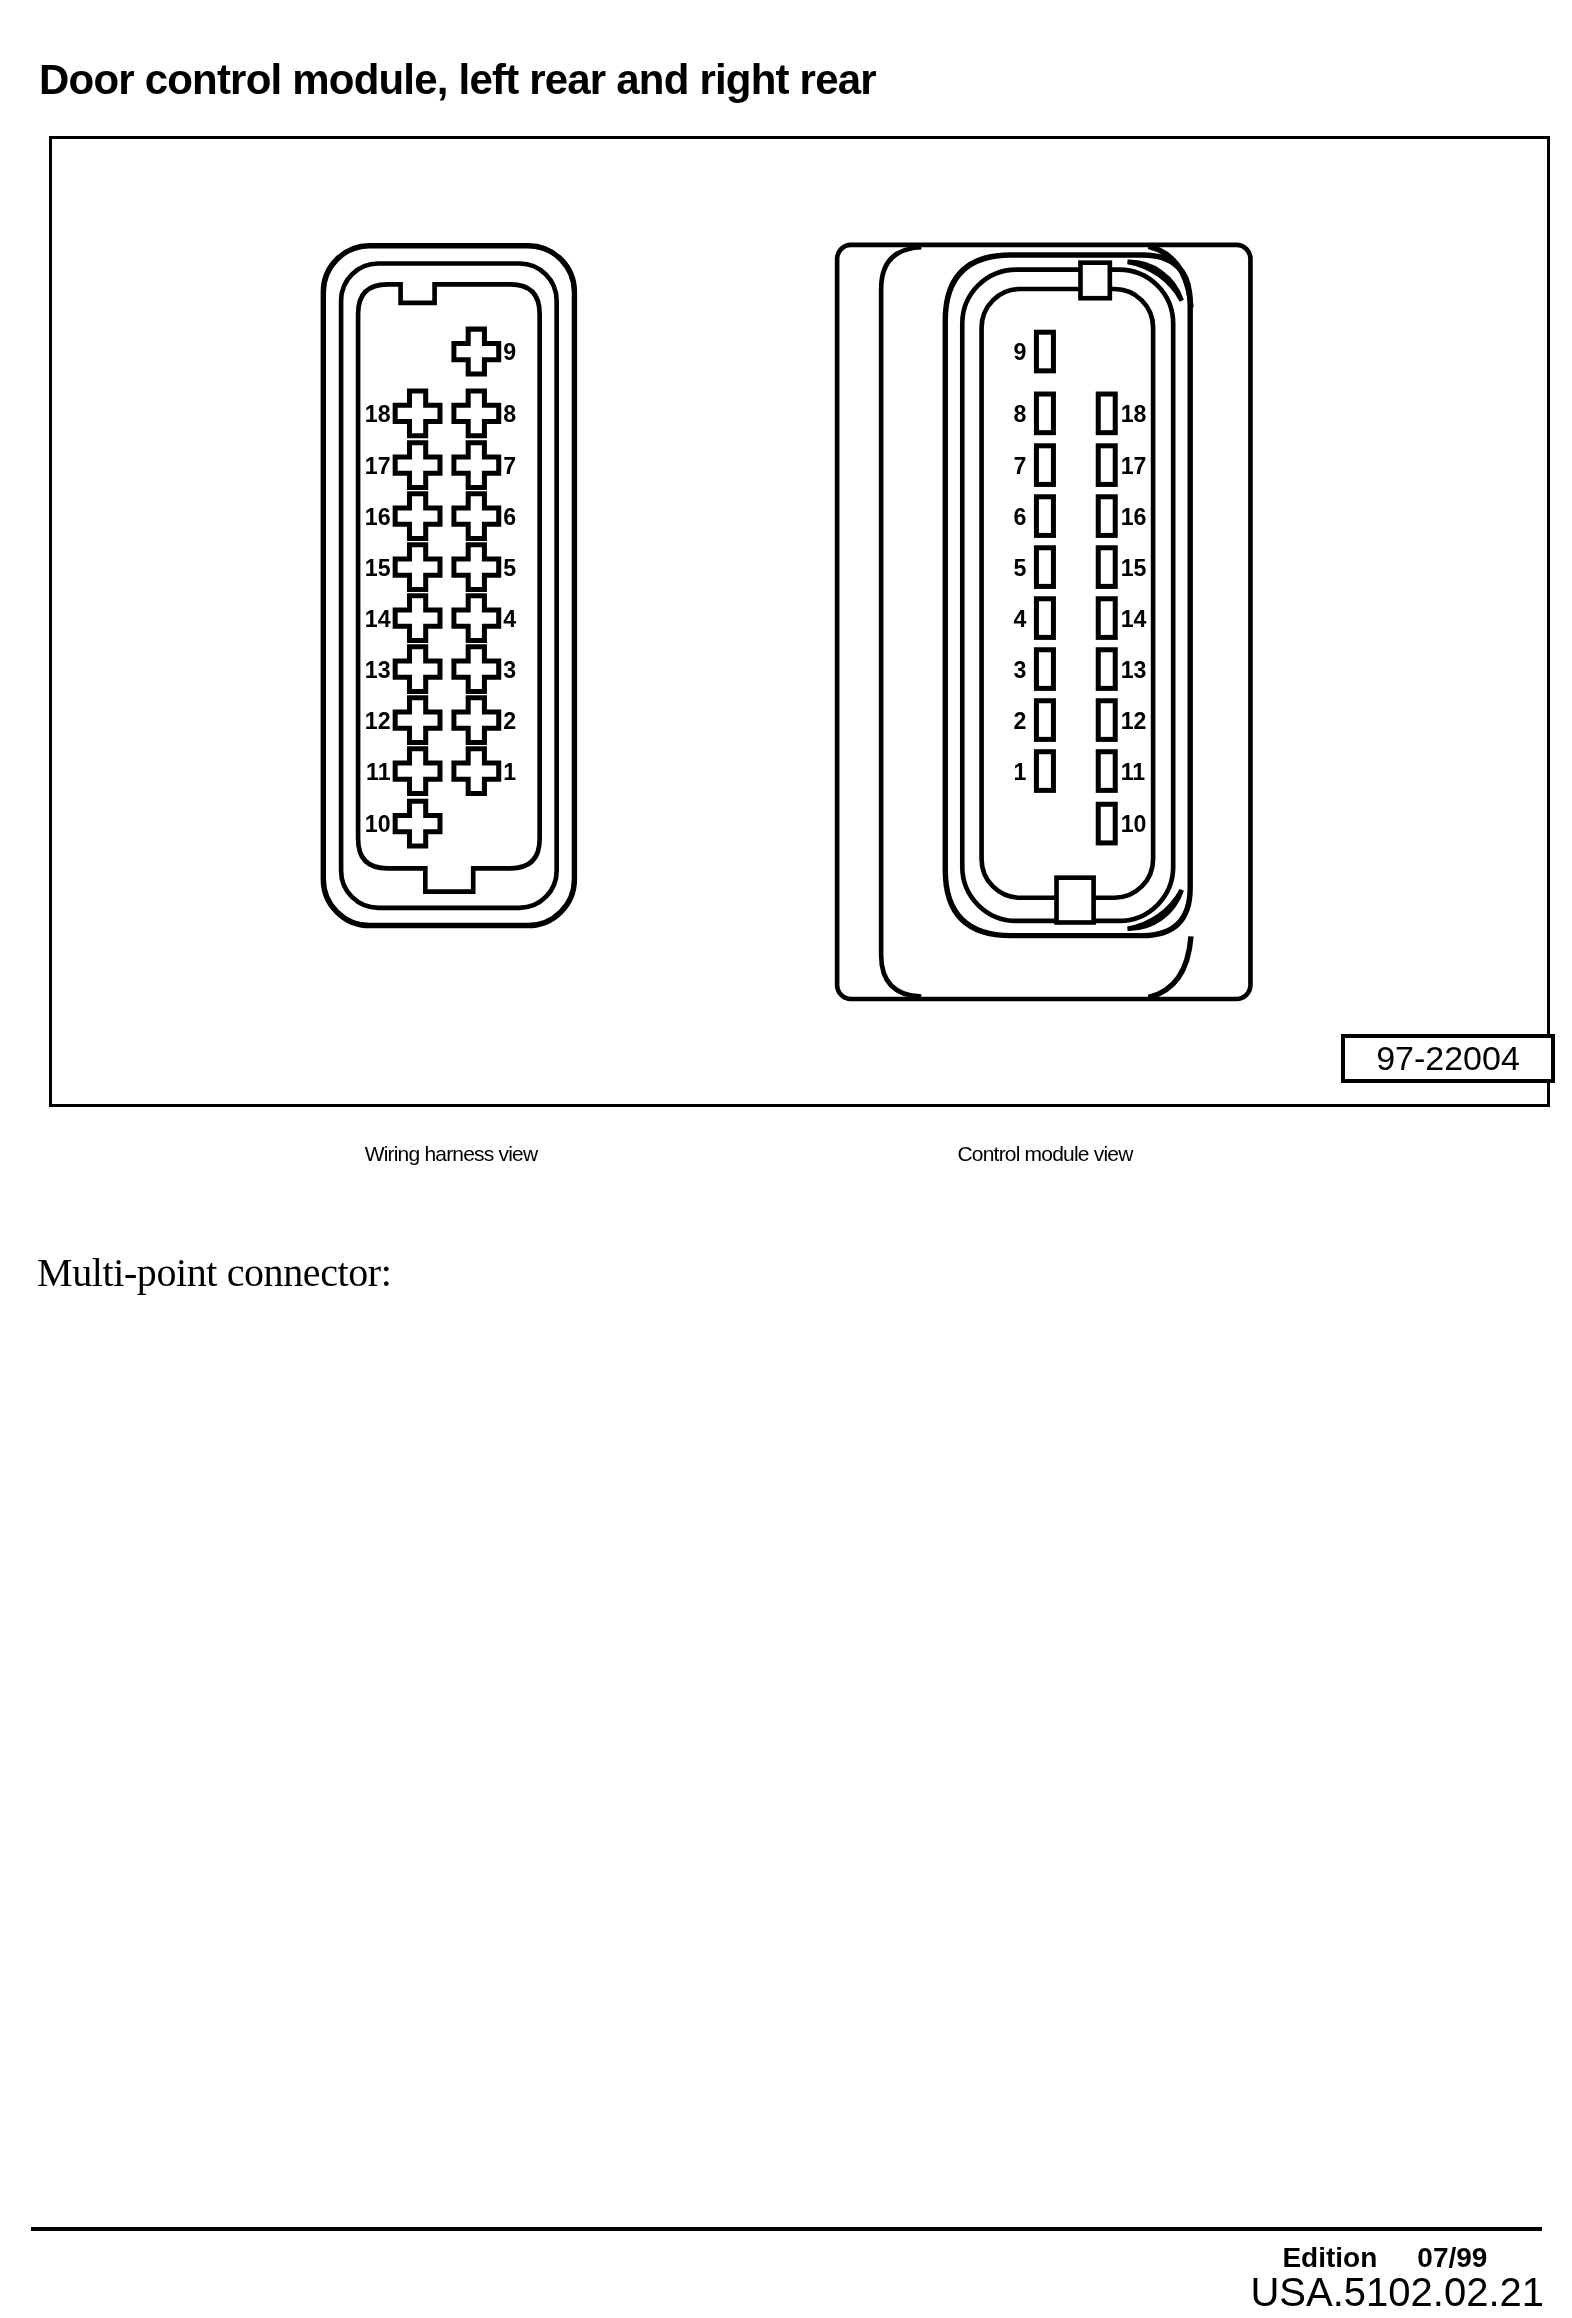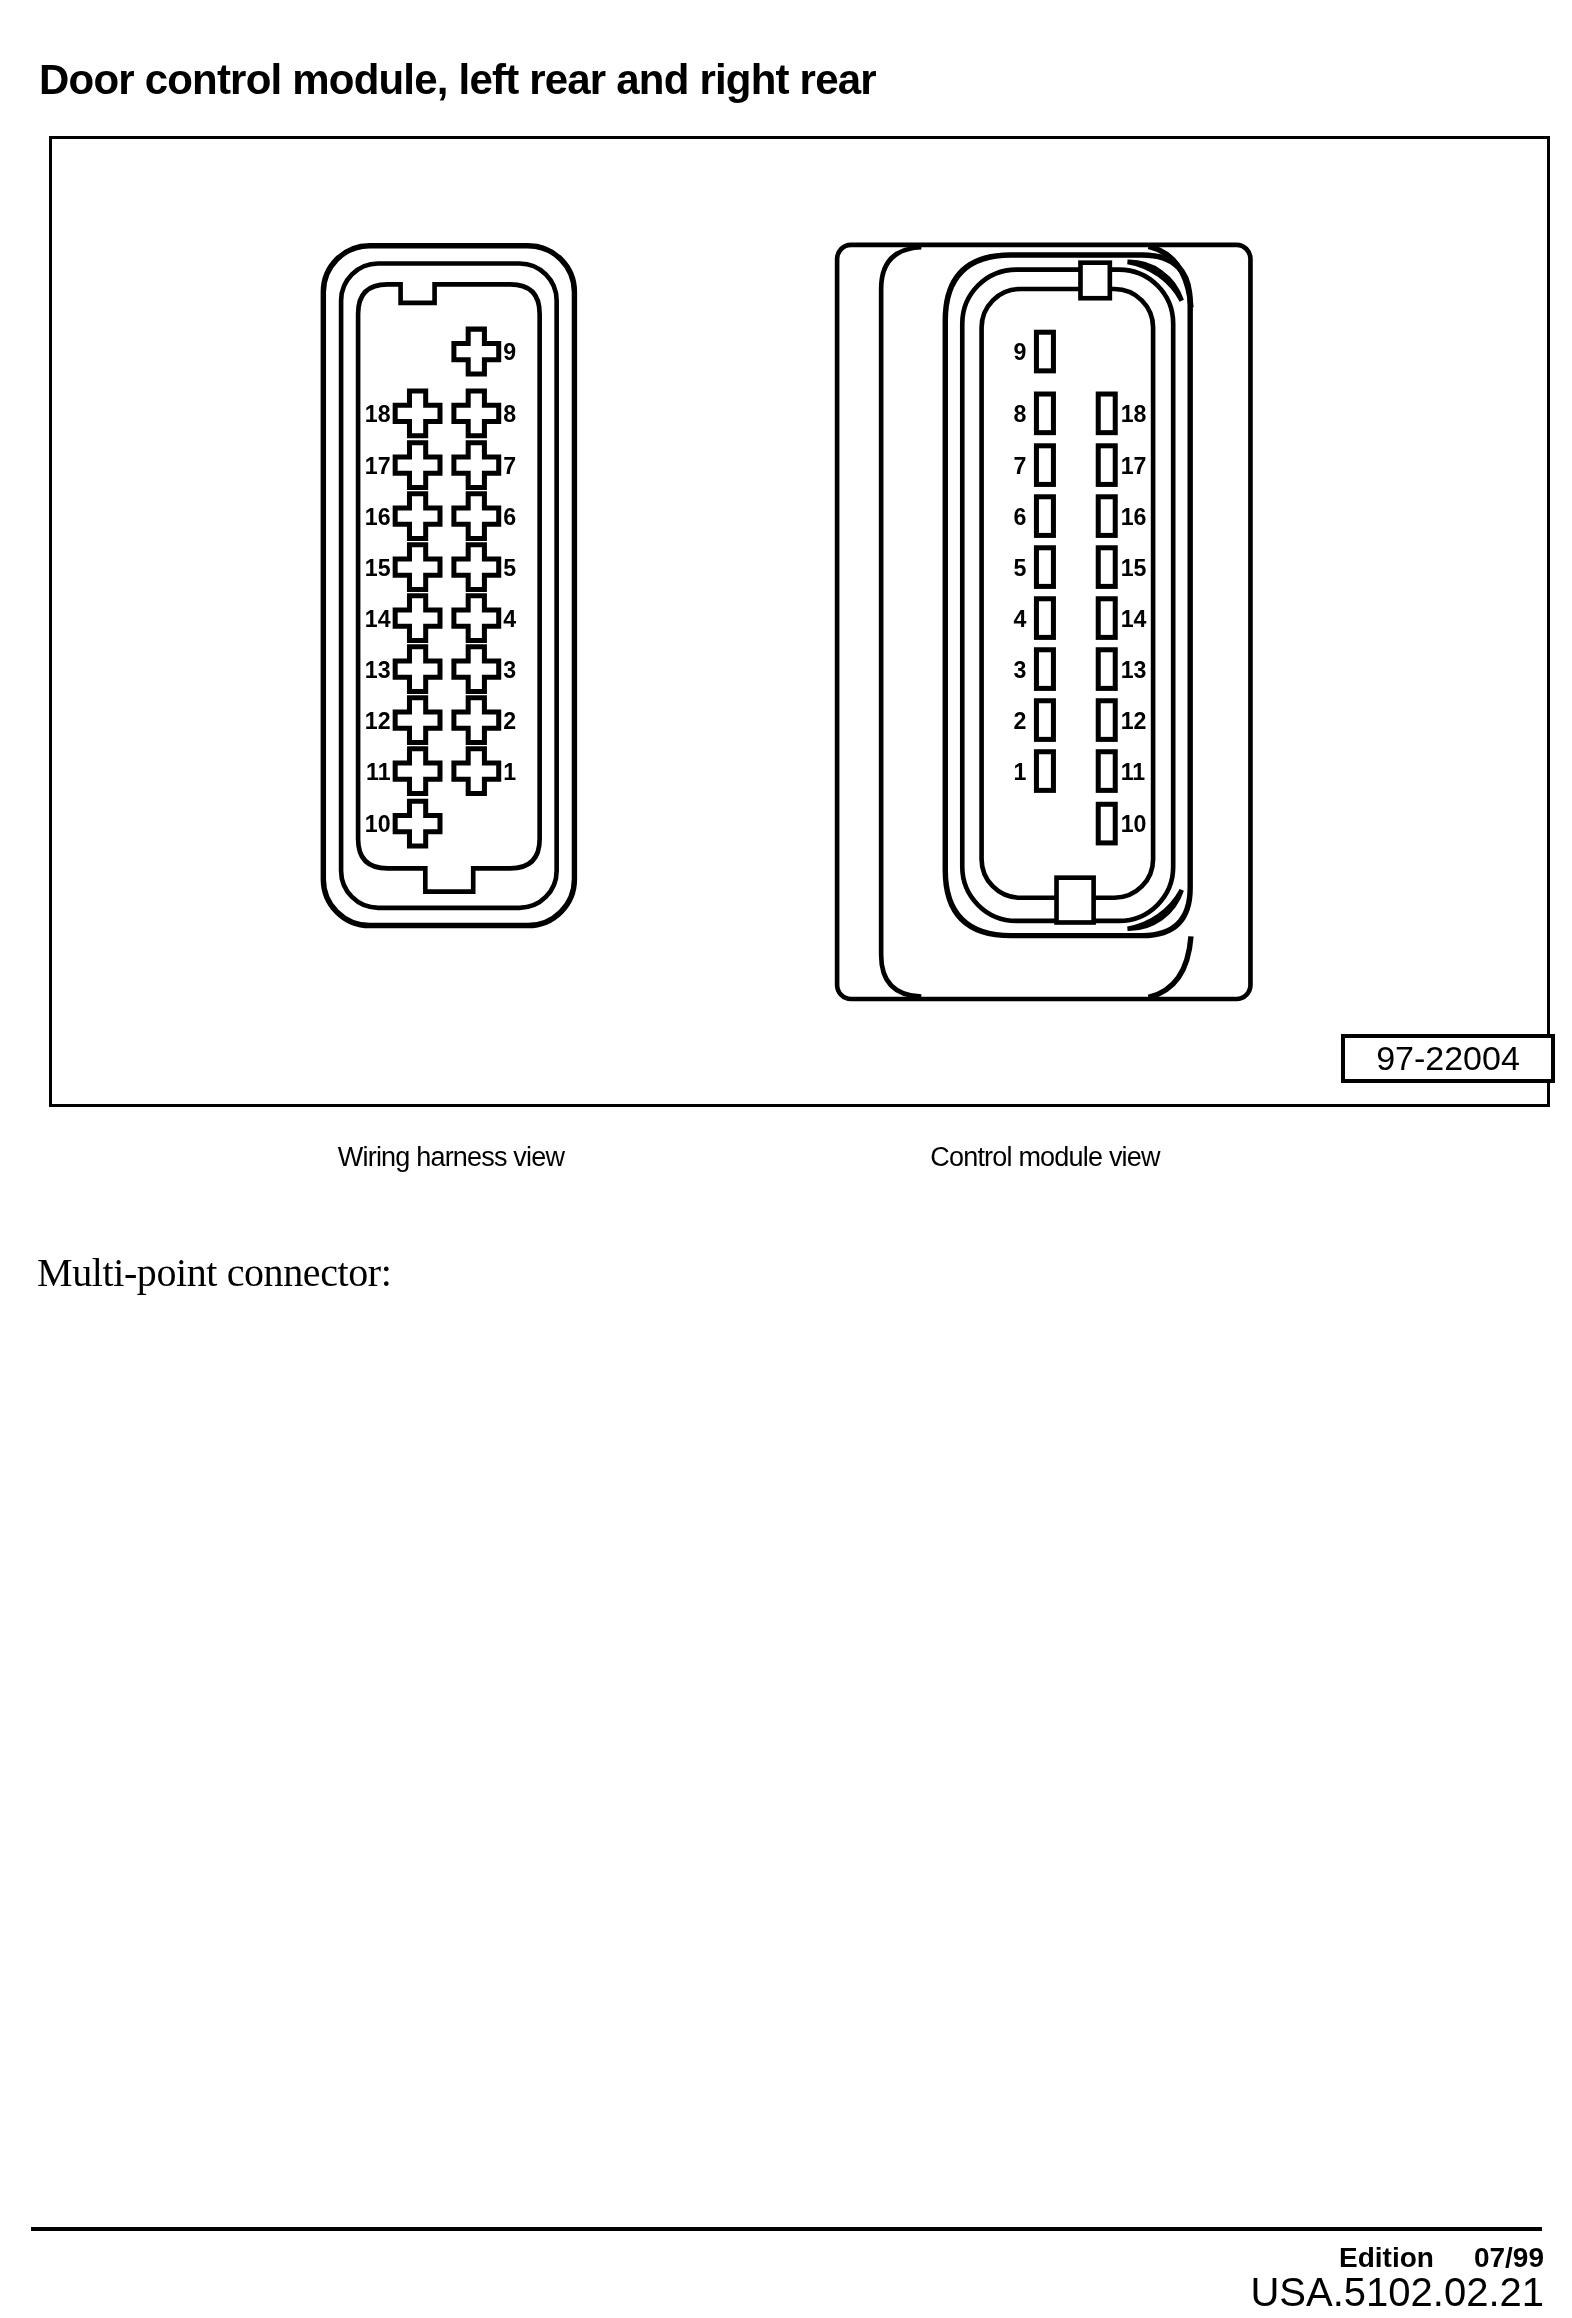--- a/index.html
+++ b/index.html
@@ -14,33 +14,33 @@
   .sw7{stroke-width:7;}
   .sw6{stroke-width:6;}
   .tab{fill:#fff;stroke:#000;stroke-width:6;}
   .fin{fill:#fff;stroke:#000;stroke-width:6;}
   .pin-shape{fill:#fff;stroke:#000;stroke-width:6.5;}
   .pin-label{font-family:"Liberation Sans",sans-serif;font-weight:bold;font-size:30px;
         dominant-baseline:central;fill:#000;}
   .fig-number{position:absolute;left:1341px;top:1034px;width:214px;height:49px;
         border:4.6px solid #000;box-sizing:border-box;z-index:3;background:#fff;
         display:flex;align-items:center;justify-content:center;font-size:34px;white-space:nowrap;}
-  .caption{position:absolute;top:1142px;transform:translateX(-50%);font-size:27px;
+  .caption{position:absolute;top:1142px;transform:translateX(-50%);font-size:21px;
         letter-spacing:-0.8px;white-space:nowrap;z-index:3;}
   .caption-left{left:451px;}
   .caption-right{left:1045px;text-align:right;}
   .legend{position:absolute;left:37px;top:1249px;z-index:3;}
   .legend-heading{font-size:40px;letter-spacing:-0.4px;font-family:Liberation Serif, serif;}
   .legend-rows{margin-top:46px;}
   .legend-row{padding-left:10.8px;font-size:29px;letter-spacing:-0.4px;line-height:36px;margin-bottom:12.4px;white-space:nowrap;}
   .legend-term{display:inline-block;width:106px;}
   .legend-sep{display:inline-block;width:46px;}
   .footer-rule{position:absolute;left:31px;top:2227px;width:1511px;height:3.9px;background:#000;}
   .footer-text{position:absolute;right:29px;top:2241px;text-align:right;}
-  .footer-line1{display:flex;justify-content:flex-end;gap:40px;font-size:28px;font-weight:bold;line-height:34px;margin-left:32px;}
+  .footer-line1{display:flex;gap:40px;font-size:28px;font-weight:bold;line-height:34px;margin-left:32px;}
   .footer-line2{font-size:40px;line-height:34px;}
 </style>
 </head>
 <body>
 
 <div class="page">
 
   <h1 class="page-title">Door control module, left rear and right rear</h1>
 
   <div class="figure-box"></div>

